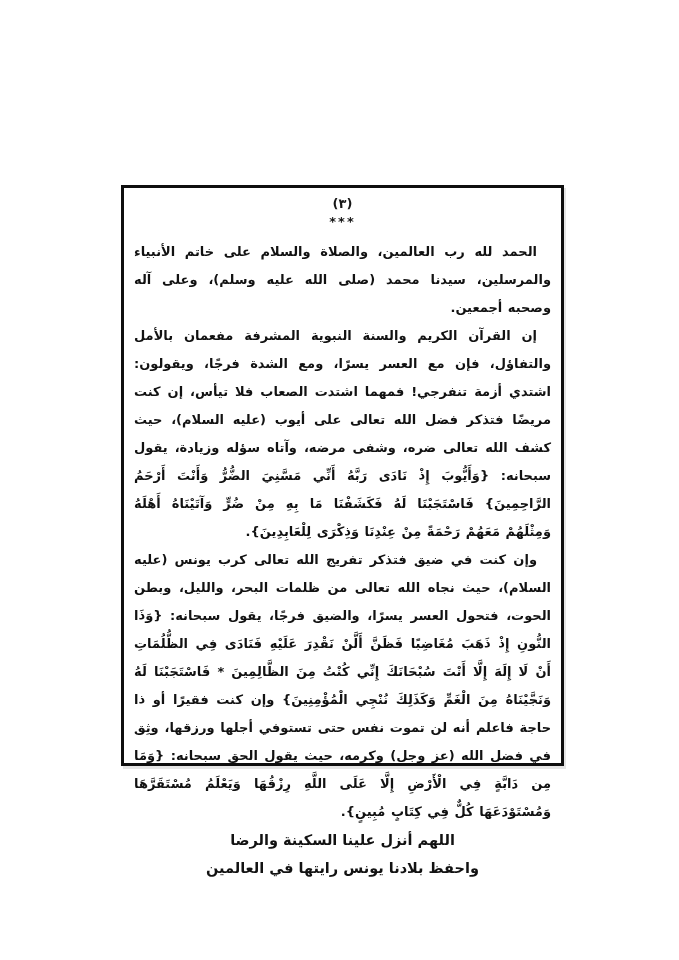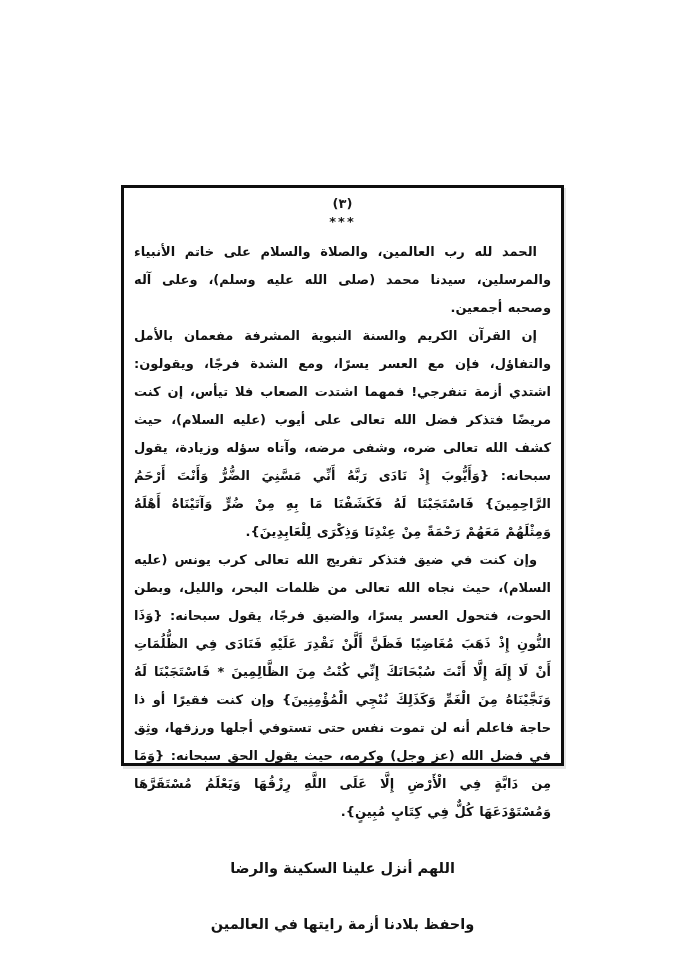--- a/index.html
+++ b/index.html
@@ -60,29 +60,28 @@
     color: #121212;
     word-spacing: 1px;
   }
   .closing {
     direction: rtl;
     text-align: center;
     font-size: 14.5px;
     font-weight: 700;
     line-height: 28px;
     color: #121212;
-    margin-top: 28px;
   }
 </style>
 </head>
 <body>
 
 <div class="scan-canvas">
   <div class="page-frame">
     <div class="page-number">(٣)</div>
     <div class="separator">***</div>
     <p class="para">الحمد لله رب العالمين، والصلاة والسلام على خاتم الأنبياء والمرسلين، سيدنا محمد (صلى الله عليه وسلم)، وعلى آله وصحبه أجمعين.</p>
     <p class="para">إن القرآن الكريم والسنة النبوية المشرفة مفعمان بالأمل والتفاؤل، فإن مع العسر يسرًا، ومع الشدة فرجًا، ويقولون: اشتدي أزمة تنفرجي! فمهما اشتدت الصعاب فلا تيأس، إن كنت مريضًا فتذكر فضل الله تعالى على أيوب (عليه السلام)، حيث كشف الله تعالى ضره، وشفى مرضه، وآتاه سؤله وزيادة، يقول سبحانه: {وَأَيُّوبَ إِذْ نَادَى رَبَّهُ أَنِّي مَسَّنِيَ الضُّرُّ وَأَنْتَ أَرْحَمُ الرَّاحِمِينَ} فَاسْتَجَبْنَا لَهُ فَكَشَفْنَا مَا بِهِ مِنْ ضُرٍّ وَآتَيْنَاهُ أَهْلَهُ وَمِثْلَهُمْ مَعَهُمْ رَحْمَةً مِنْ عِنْدِنَا وَذِكْرَى لِلْعَابِدِينَ}.</p>
     <p class="para">وإن كنت في ضيق فتذكر تفريج الله تعالى كرب يونس (عليه السلام)، حيث نجاه الله تعالى من ظلمات البحر، والليل، وبطن الحوت، فتحول العسر يسرًا، والضيق فرجًا، يقول سبحانه: {وَذَا النُّونِ إِذْ ذَهَبَ مُغَاضِبًا فَظَنَّ أَلَّنْ نَقْدِرَ عَلَيْهِ فَنَادَى فِي الظُّلُمَاتِ أَنْ لَا إِلَهَ إِلَّا أَنْتَ سُبْحَانَكَ إِنِّي كُنْتُ مِنَ الظَّالِمِينَ * فَاسْتَجَبْنَا لَهُ وَنَجَّيْنَاهُ مِنَ الْغَمِّ وَكَذَلِكَ نُنْجِي الْمُؤْمِنِينَ} وإن كنت فقيرًا أو ذا حاجة فاعلم أنه لن تموت نفس حتى تستوفي أجلها ورزقها، وثِق في فضل الله (عز وجل) وكرمه، حيث يقول الحق سبحانه: {وَمَا مِن دَابَّةٍ فِي الْأَرْضِ إِلَّا عَلَى اللَّهِ رِزْقُهَا وَيَعْلَمُ مُسْتَقَرَّهَا وَمُسْتَوْدَعَهَا كُلٌّ فِي كِتَابٍ مُبِينٍ}.</p>
     <div class="closing">اللهم أنزل علينا السكينة والرضا</div>
-    <div class="closing">واحفظ بلادنا أزمة رايتها في العالمين</div>
+    <div class="closing">واحفظ بلادنا يونس رايتها في العالمين</div>
   </div>
 </div>
 
 </body></html>

